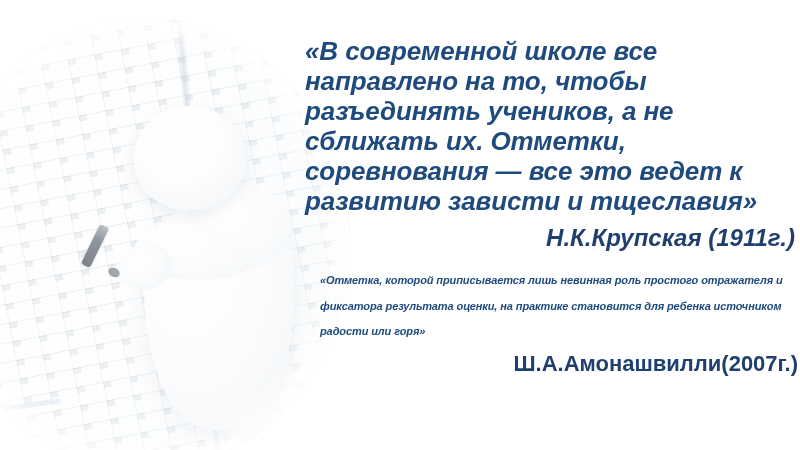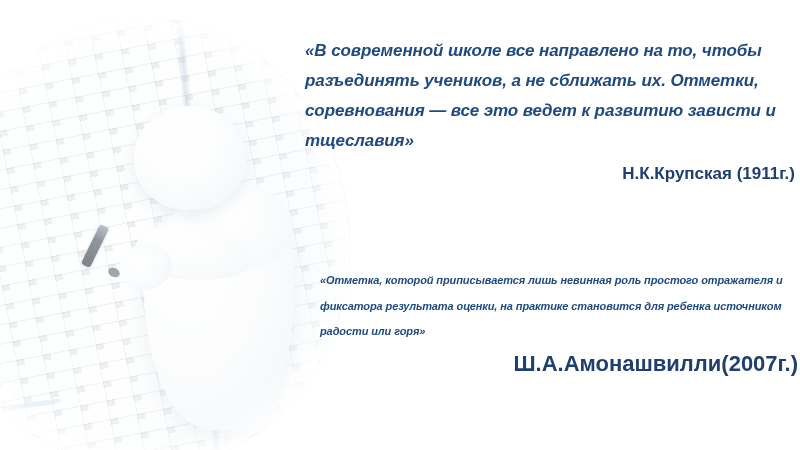--- a/index.html
+++ b/index.html
@@ -200,40 +200,41 @@
 
   .quote-text {
     margin: 0;
     font-family: "Liberation Sans", sans-serif;
     font-weight: bold;
     font-style: italic;
     color: #1f4a7d;
     letter-spacing: -0.1px;
   }
   #quote-1 .quote-text {
-    font-size: 17px;
+    font-size: 26px;
     line-height: 30px;
   }
   #quote-2 .quote-text {
     font-size: 11px;
     line-height: 25.5px;
   }
 
   .attribution {
     margin: 0;
     font-family: "Liberation Sans", sans-serif;
     font-weight: bold;
     font-style: normal;
     color: #1f3f6e;
     text-align: right;
   }
   #quote-1 .attribution {
-    font-size: 17px;
+    font-size: 24px;
     margin-top: 8px;
     padding-right: 2px;
+    font-style: italic;
   }
   #quote-2 .attribution {
     font-size: 22px;
     margin-top: 6px;
     padding-right: 0px;
   }
 </style>
 </head>
 <body>
 

